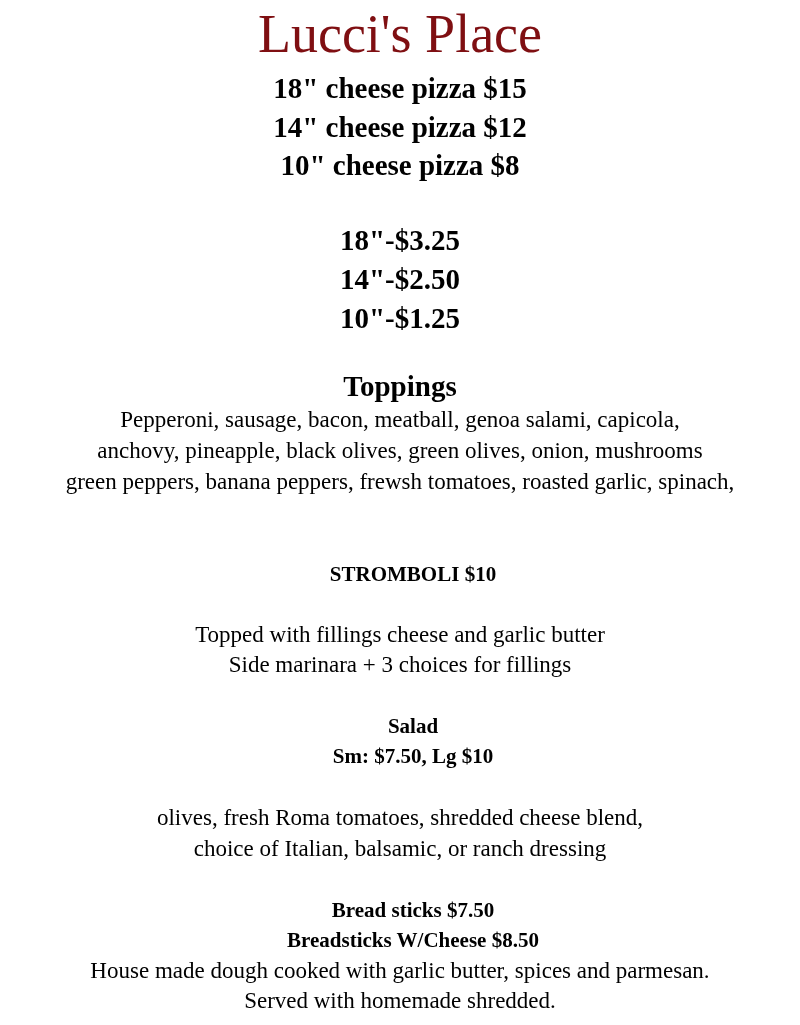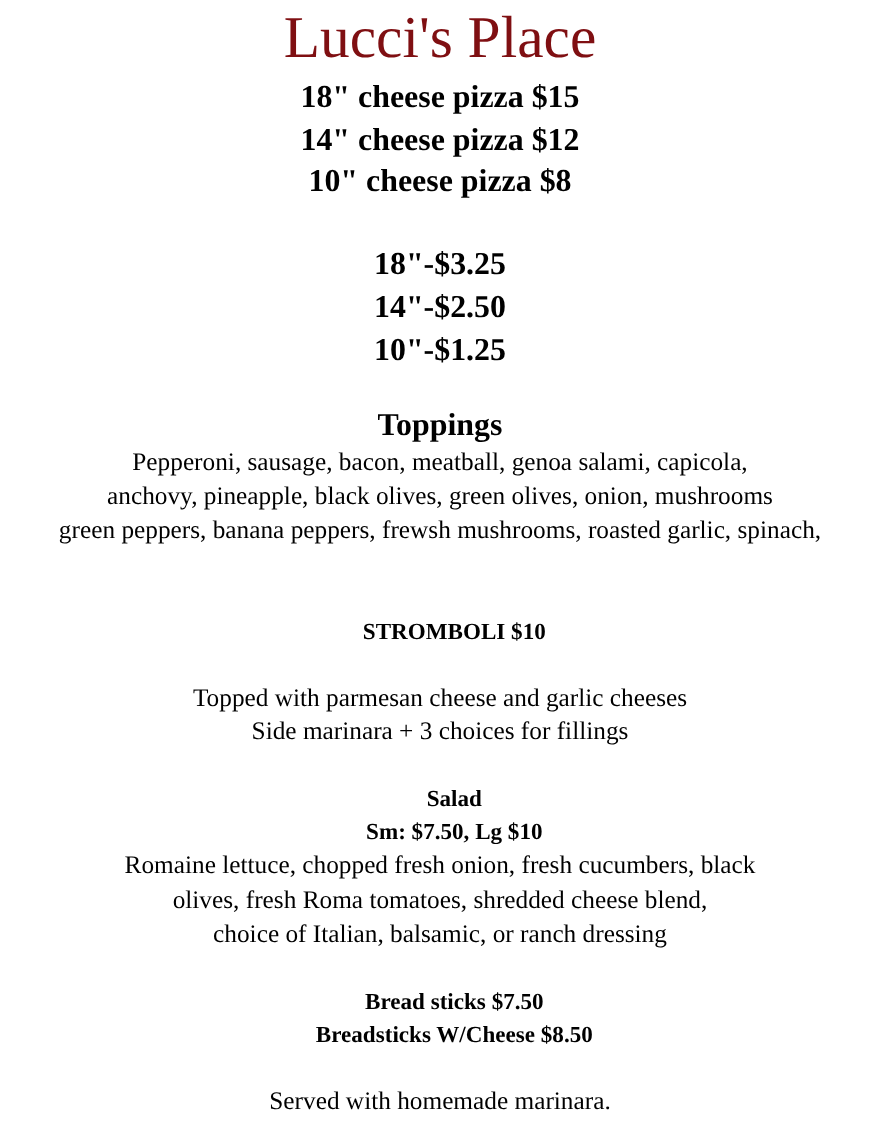--- a/index.html
+++ b/index.html
@@ -22,28 +22,28 @@
   <div class="line big" style="top:70px">18" cheese pizza $15</div>
   <div class="line big" style="top:109px">14" cheese pizza  $12</div>
   <div class="line big" style="top:147px">10" cheese pizza  $8</div>
   <div class="line big" style="top:222px">18"-$3.25</div>
   <div class="line big" style="top:261px">14"-$2.50</div>
   <div class="line big" style="top:300px">10"-$1.25</div>
 
   <div class="line head2" style="top:368px">Toppings</div>
   <div class="line body" style="top:436px">anchovy, pineapple, black olives, green olives, onion, mushrooms</div>
   <div class="line body" style="top:405px">Pepperoni, sausage, bacon, meatball, genoa salami, capicola,</div>
-  <div class="line body" style="top:467px">green peppers, banana peppers, frewsh mushrooms, roasted garlic, spinach,</div>
+  <div class="line body" style="top:467px">green peppers, banana peppers, frewsh tomatoes, roasted garlic, spinach,</div>
 
   <div class="line sub" style="top:560px">STROMBOLI $10</div>
-  <div class="line body" style="top:620px">Topped with parmesan cheese and garlic cheeses</div>
+  <div class="line body" style="top:620px">Topped with fillings cheese and garlic butter</div>
   <div class="line body" style="top:650px">Side marinara +  3 choices for fillings</div>
 
   <div class="line sub" style="top:712px">Salad</div>
   <div class="line sub" style="top:742px">Sm: $7.50, Lg $10</div>
-  <div class="line body" style="top:772px">Romaine lettuce, chopped fresh onion, fresh cucumbers, black</div>
   <div class="line body" style="top:803px">olives, fresh Roma tomatoes, shredded cheese blend,</div>
   <div class="line body" style="top:834px">choice of Italian, balsamic, or ranch dressing</div>
 
   <div class="line sub" style="top:896px">Bread sticks  $7.50</div>
   <div class="line sub" style="top:926px">Breadsticks W/Cheese  $8.50</div>
-  <div class="line body" style="top:986px">Served with homemade marinara.</div>
+  <div class="line body" style="top:956px">House made dough cooked with garlic butter, spices and parmesan.</div>
+  <div class="line body" style="top:986px">Served with homemade shredded.</div>
 </div>
 
 </body></html>

